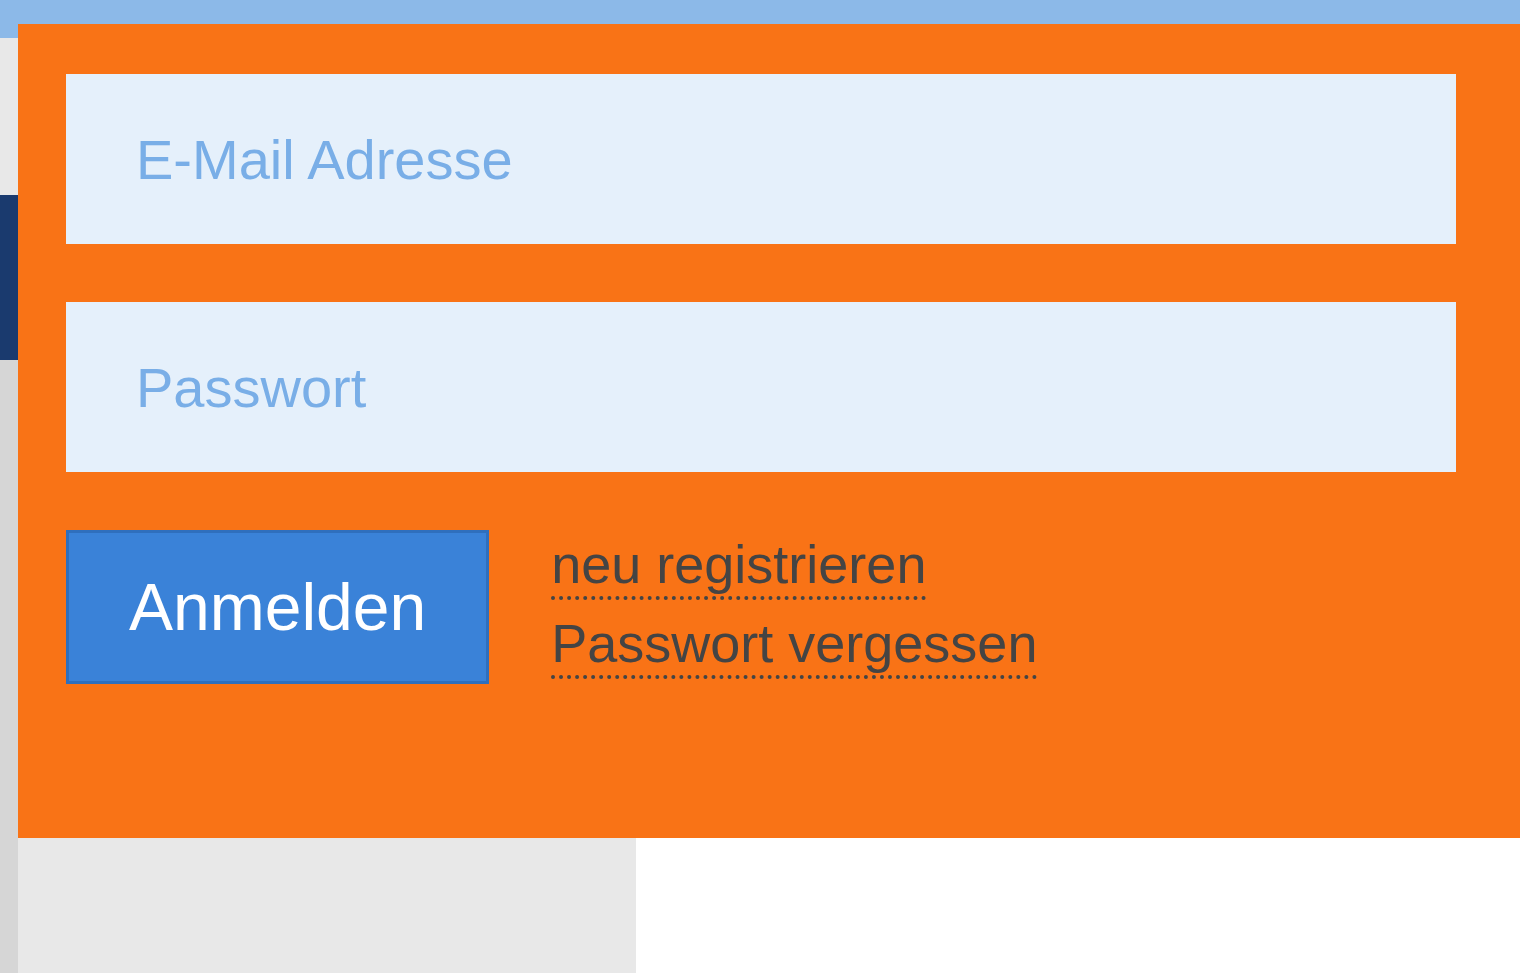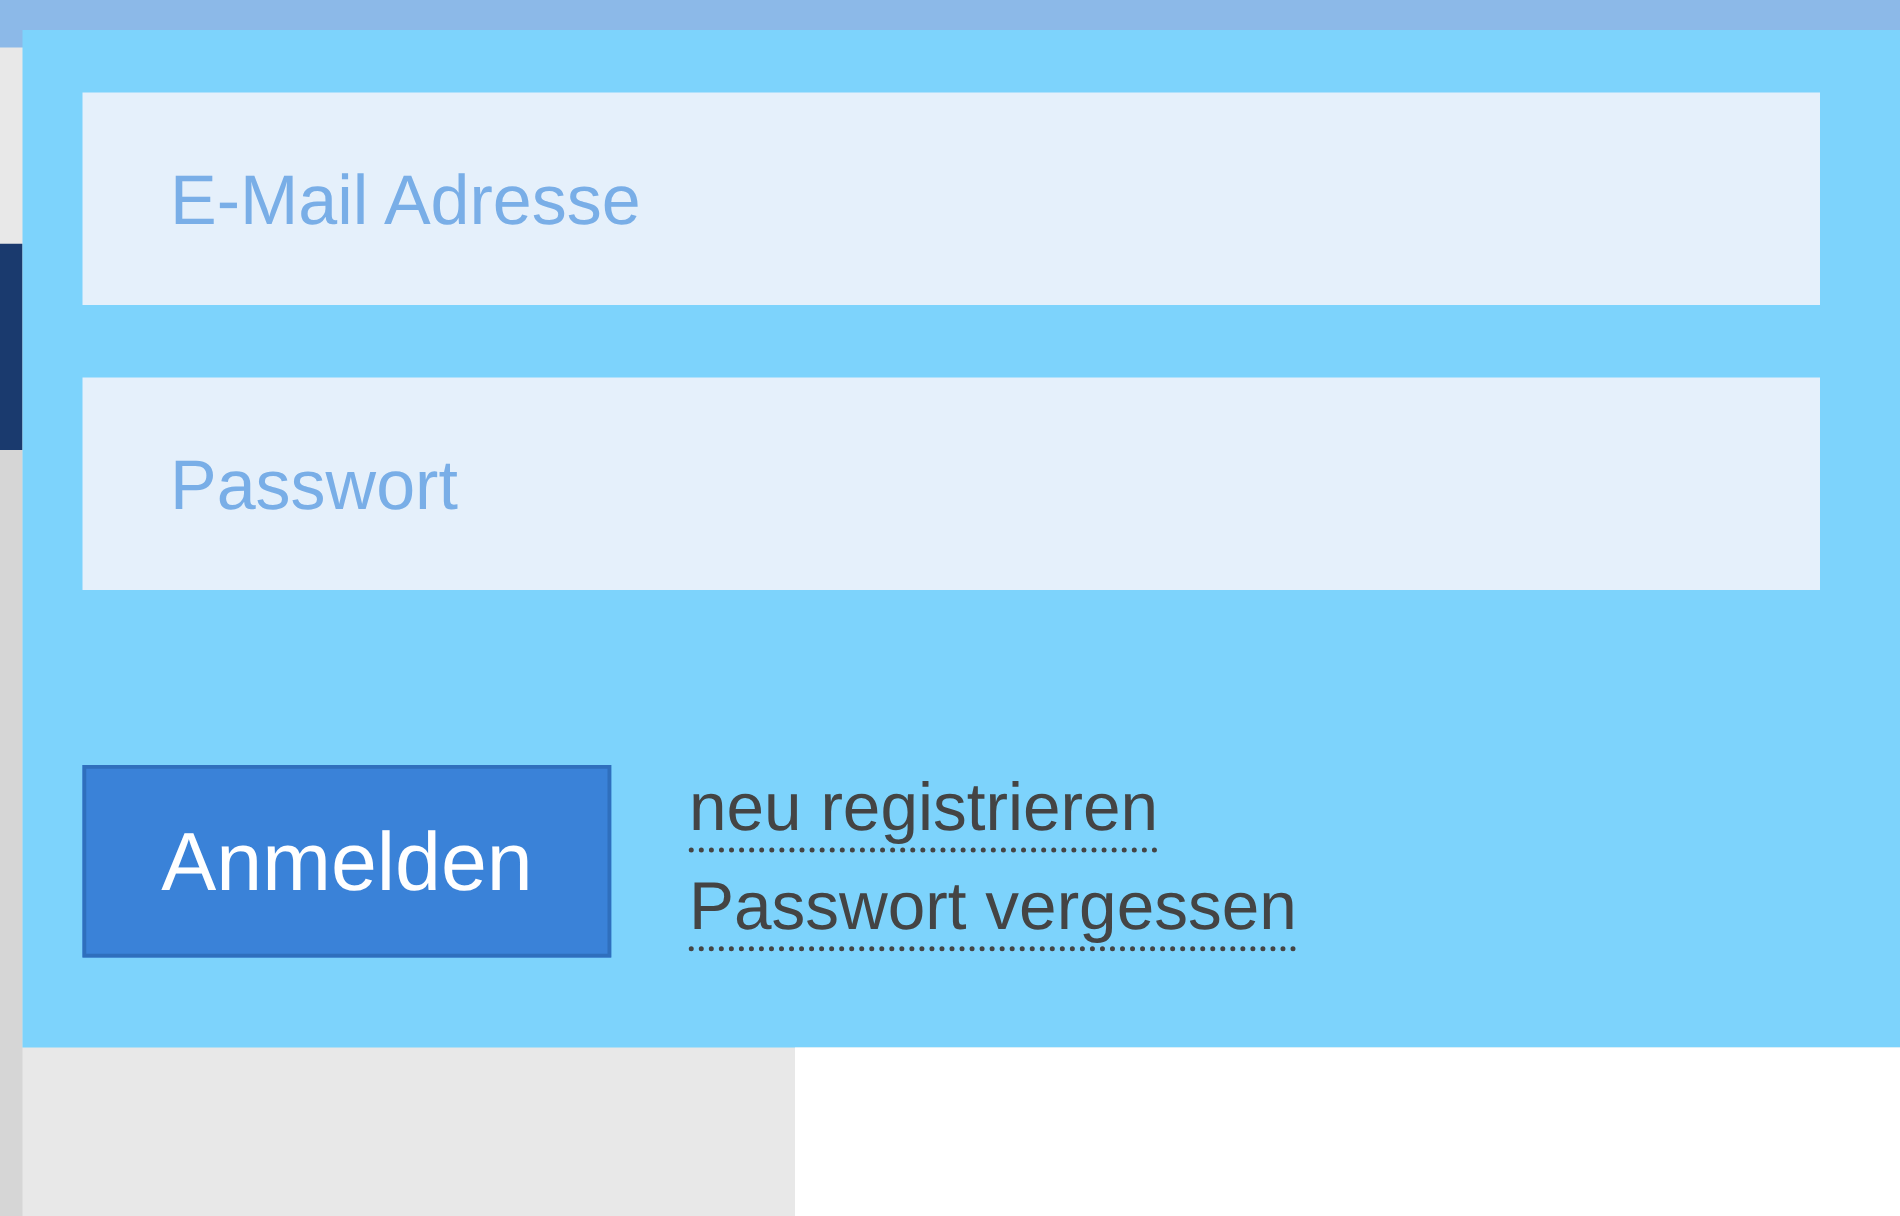--- a/index.html
+++ b/index.html
@@ -38,21 +38,21 @@
       width: 18px;
       height: 613px;
       background: #d6d6d6;
     }
     .login-panel {
       position: absolute;
       top: 24px;
       left: 18px;
       right: 0;
       height: 814px;
-      background: #7dd3fc;
+      background: #f97316;
       padding: 50px 64px 0 48px;
     }
     .input-field {
       width: 100%;
       height: 170px;
       background: #e5f0fb;
       border: none;
       padding: 0 70px;
       font-size: 56px;
       color: #3784d8;
@@ -61,21 +61,20 @@
       margin-bottom: 58px;
     }
     .input-field::placeholder {
       color: #79aee7;
       opacity: 1;
     }
     .action-row {
       display: flex;
       align-items: center;
       gap: 62px;
-      margin-top: 82px;
     }
     .login-button {
       background: #3a82d8;
       color: #ffffff;
       border: 3px solid #2f6fbd;
       font-size: 66px;
       font-family: inherit;
       padding: 36px 60px;
       cursor: pointer;
       font-weight: 400;

